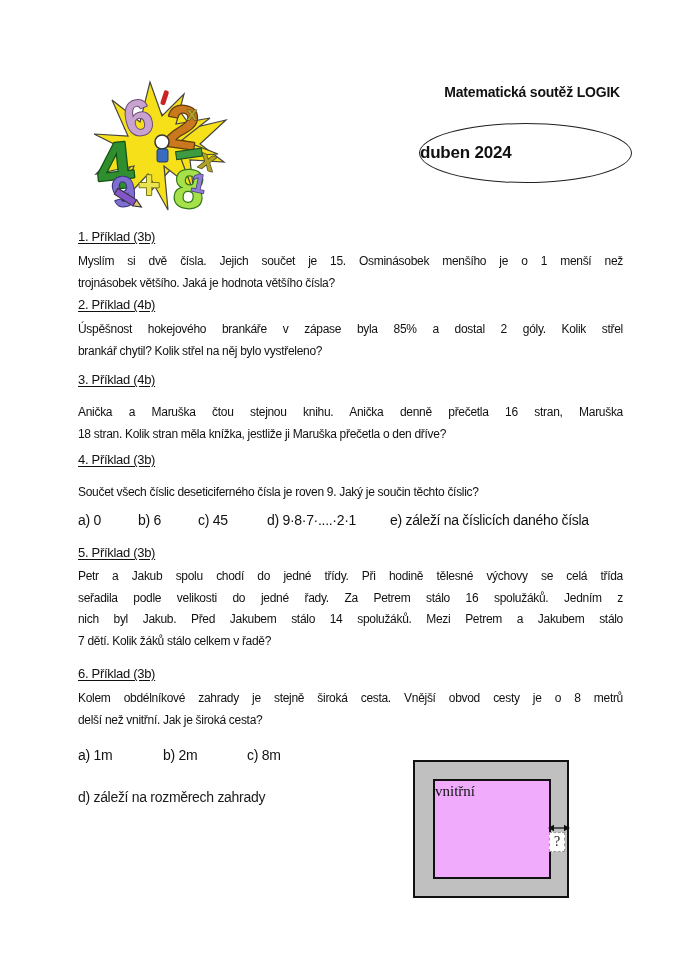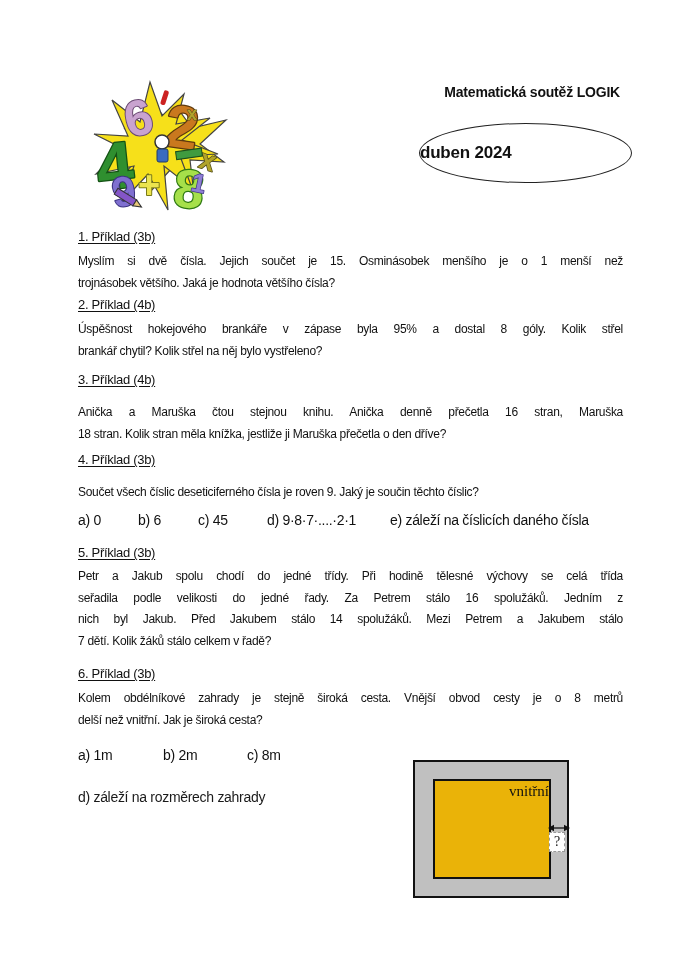--- a/index.html
+++ b/index.html
@@ -37,22 +37,22 @@
   #diag-outer-label{
     position:absolute;left:413px;top:767px;width:156px;text-align:center;
     font-size:11px;color:#111;
   }
   #diag-outer{
     position:absolute;left:413px;top:760px;width:156px;height:138px;
     background:#c0c0c0;border:2.5px solid #111;box-sizing:border-box;
   }
   #diag-inner{
     position:absolute;left:433px;top:779px;width:118px;height:100px;
-    background:#eab308;border:2px solid #111;box-sizing:border-box;
-    text-align:right;font-size:15px;color:#111;padding-top:2px;
+    background:#f0abfc;border:2px solid #111;box-sizing:border-box;
+    text-align:left;font-size:15px;color:#111;padding-top:2px;
   }
   #diag-arrow{position:absolute;left:548px;top:822px;width:22px;height:12px;}
   #diag-question{
     position:absolute;left:549px;top:832px;width:16px;height:20px;
     background:#fff;border:1px dashed #999;box-sizing:border-box;
     display:flex;align-items:center;justify-content:center;
     font-size:14px;color:#222;
   }
   
   #h1{top:229px}#p1{top:251px}
@@ -99,21 +99,21 @@
   </div>
 
   <div id="h1" class="col phead">1. Příklad (3b)</div>
   <div id="p1" class="col ptext">
     <div class="jline">Myslím si dvě čísla. Jejich součet je 15. Osminásobek menšího je o 1 menší než</div>
     <div class="lline">trojnásobek většího. Jaká je hodnota většího čísla?</div>
   </div>
 
   <div id="h2" class="col phead">2. Příklad (4b)</div>
   <div id="p2" class="col ptext">
-    <div class="jline">Úspěšnost hokejového brankáře v zápase byla 95% a dostal 8 góly. Kolik střel</div>
+    <div class="jline">Úspěšnost hokejového brankáře v zápase byla 85% a dostal 2 góly. Kolik střel</div>
     <div class="lline">brankář chytil? Kolik střel na něj bylo vystřeleno?</div>
   </div>
 
   <div id="h3" class="col phead">3. Příklad (4b)</div>
   <div id="p3" class="col ptext">
     <div class="jline">Anička a Maruška čtou stejnou knihu. Anička denně přečetla 16 stran, Maruška</div>
     <div class="lline">18 stran. Kolik stran měla knížka, jestliže ji Maruška přečetla o den dříve?</div>
   </div>
 
   <div id="h4" class="col phead">4. Příklad (3b)</div>

